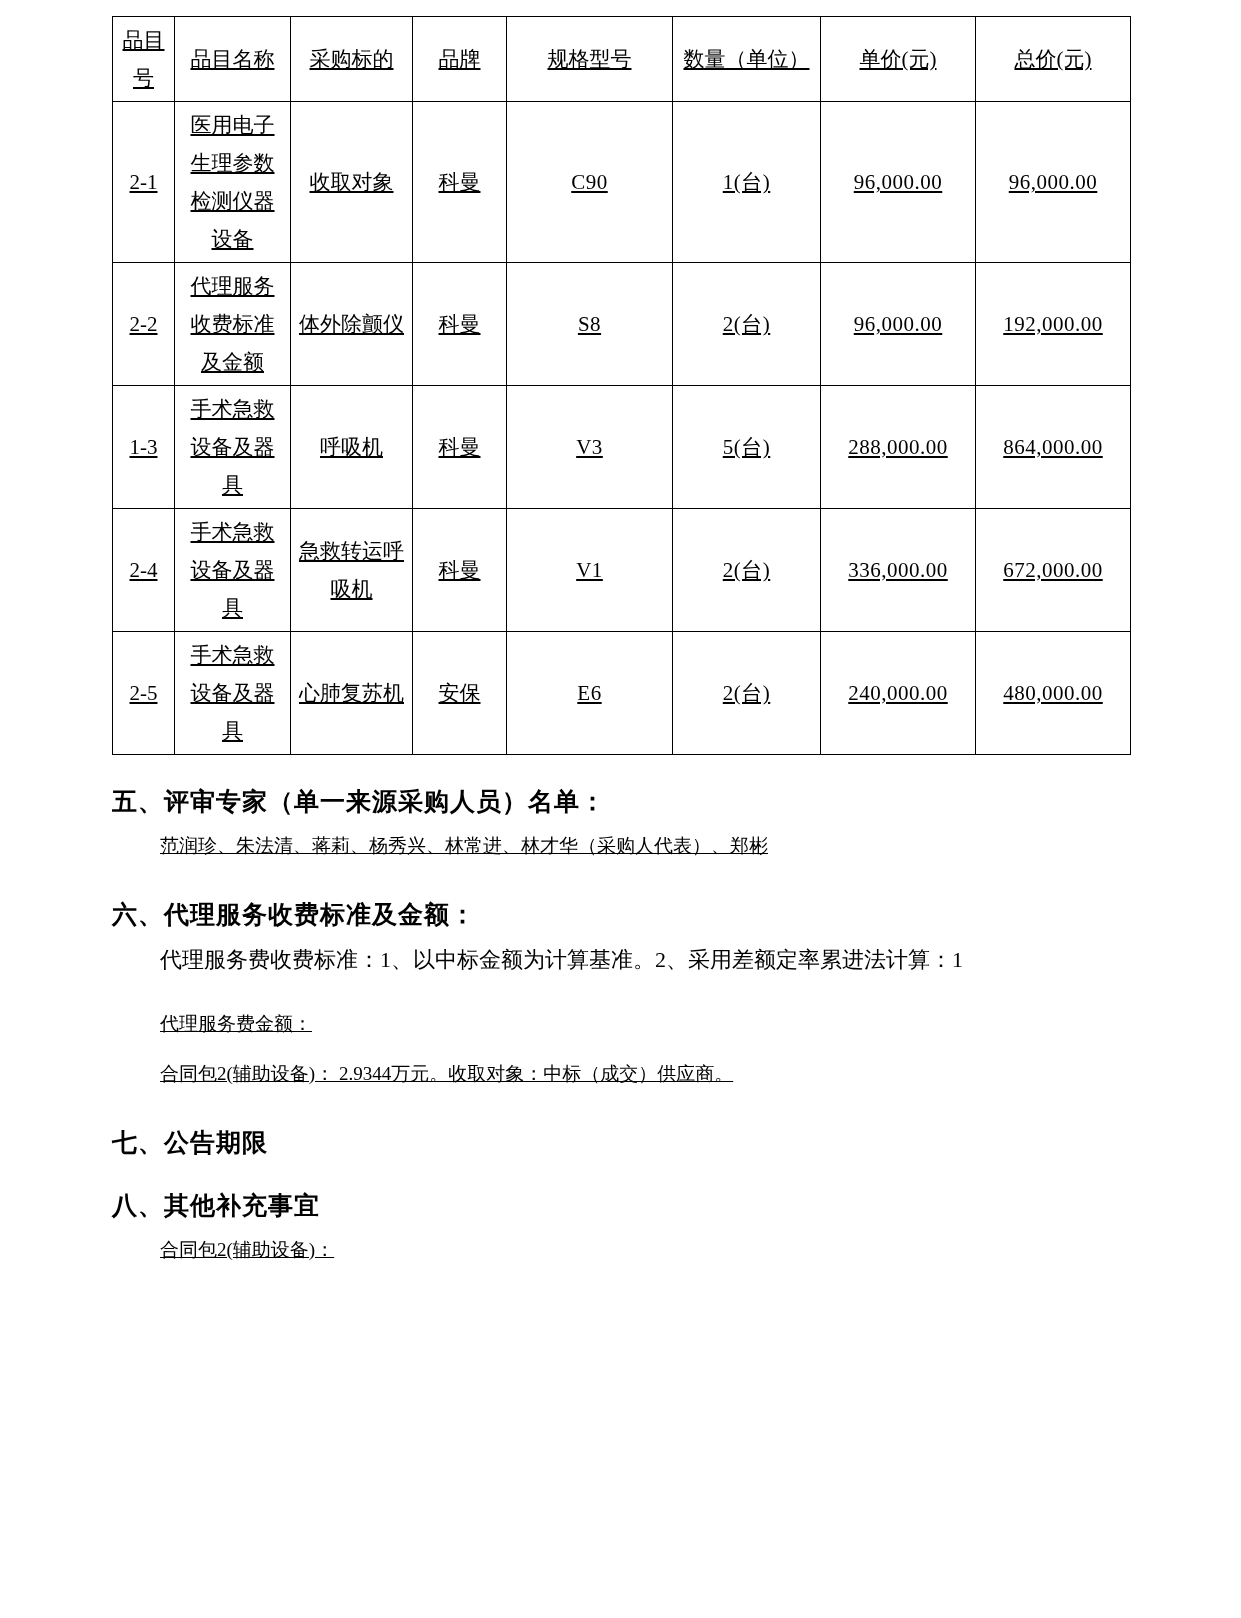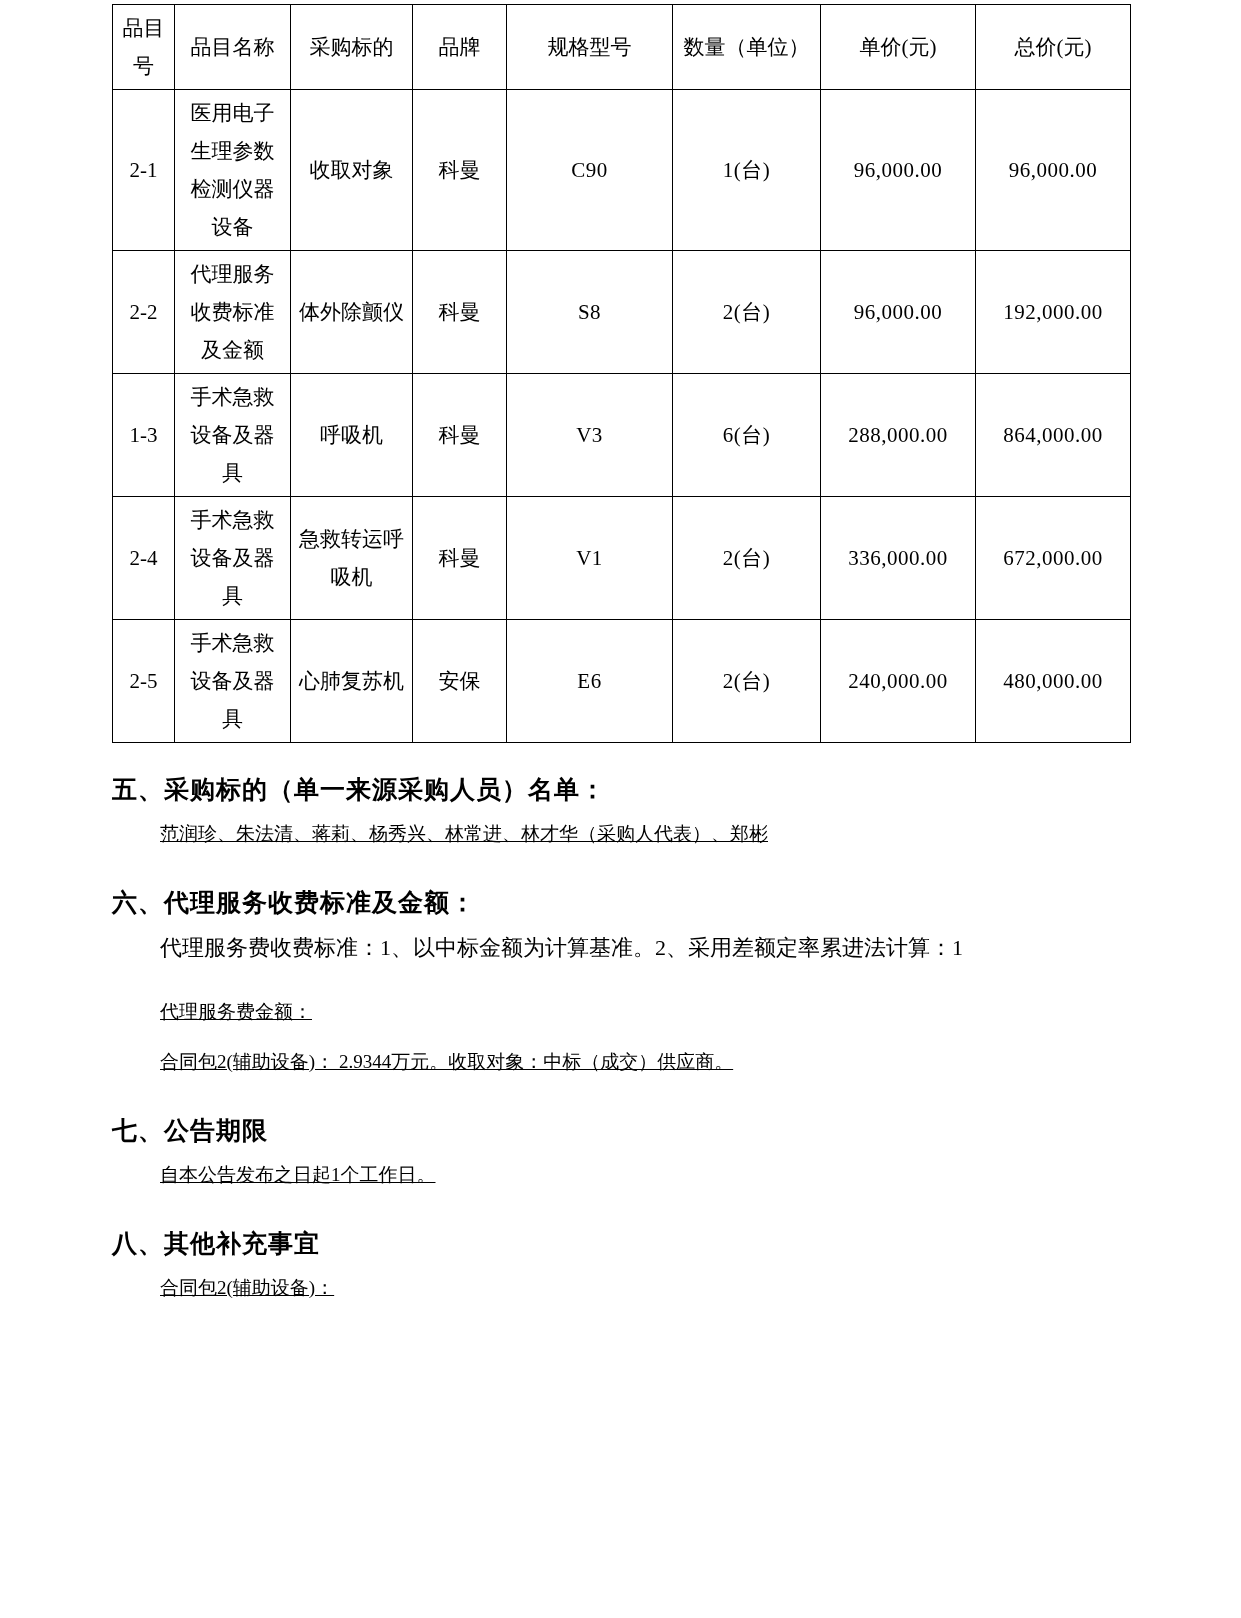--- a/index.html
+++ b/index.html
@@ -20,22 +20,23 @@
     width: 1241px;
     height: 1618px;
     box-sizing: border-box;
     padding: 0 112px;
   }
 
   
   table.items {
     border-collapse: collapse;
     width: 1018px;
-    margin-top: 4px;
+    margin-top: 16px;
     table-layout: fixed;
+    text-decoration: underline;
   }
   table.items th, table.items td {
     border: 1px solid #000000;
     text-align: center;
     vertical-align: middle;
     font-size: 21px;
     line-height: 38px;
     padding: 4px 6px;
     font-family: "Liberation Serif", "DejaVu Serif", serif;
   }
@@ -131,21 +132,21 @@
         <td class="num">2(台)</td>
         <td class="num">96,000.00</td>
         <td class="num">192,000.00</td>
       </tr>
       <tr>
         <td>1-3</td>
         <td>手术急救设备及器具</td>
         <td>呼吸机</td>
         <td>科曼</td>
         <td class="num">V3</td>
-        <td class="num">6(台)</td>
+        <td class="num">5(台)</td>
         <td class="num">288,000.00</td>
         <td class="num">864,000.00</td>
       </tr>
       <tr>
         <td>2-4</td>
         <td>手术急救设备及器具</td>
         <td>急救转运呼吸机</td>
         <td>科曼</td>
         <td class="num">V1</td>
         <td class="num">2(台)</td>
@@ -158,30 +159,29 @@
         <td>心肺复苏机</td>
         <td>安保</td>
         <td class="num">E6</td>
         <td class="num">2(台)</td>
         <td class="num">240,000.00</td>
         <td class="num">480,000.00</td>
       </tr>
     </tbody>
   </table>
 
-  <div class="sec-head">五、采购标的（单一来源采购人员）名单：</div>
+  <div class="sec-head">五、评审专家（单一来源采购人员）名单：</div>
   <div class="para">范润珍、朱法清、蒋莉、杨秀兴、林常进、林才华（采购人代表）、郑彬</div>
 
   <div class="sec-head">六、代理服务收费标准及金额：</div>
   <div class="long-para">
     <span>代理服务费收费标准：1、以中标金额为计算基准。2、采用差额定率累进法计算：1</span>
   </div>
   <div class="spacer-sm"></div>
   <div class="para">代理服务费金额：</div>
   <div class="para">合同包2(辅助设备)： 2.9344万元。收取对象：中标（成交）供应商。</div>
 
   <div class="sec-head">七、公告期限</div>
-  <div class="para">自本公告发布之日起1个工作日。</div>
 
   <div class="sec-head">八、其他补充事宜</div>
   <div class="para">合同包2(辅助设备)：</div>
 
 </div>
 
 </body></html>

